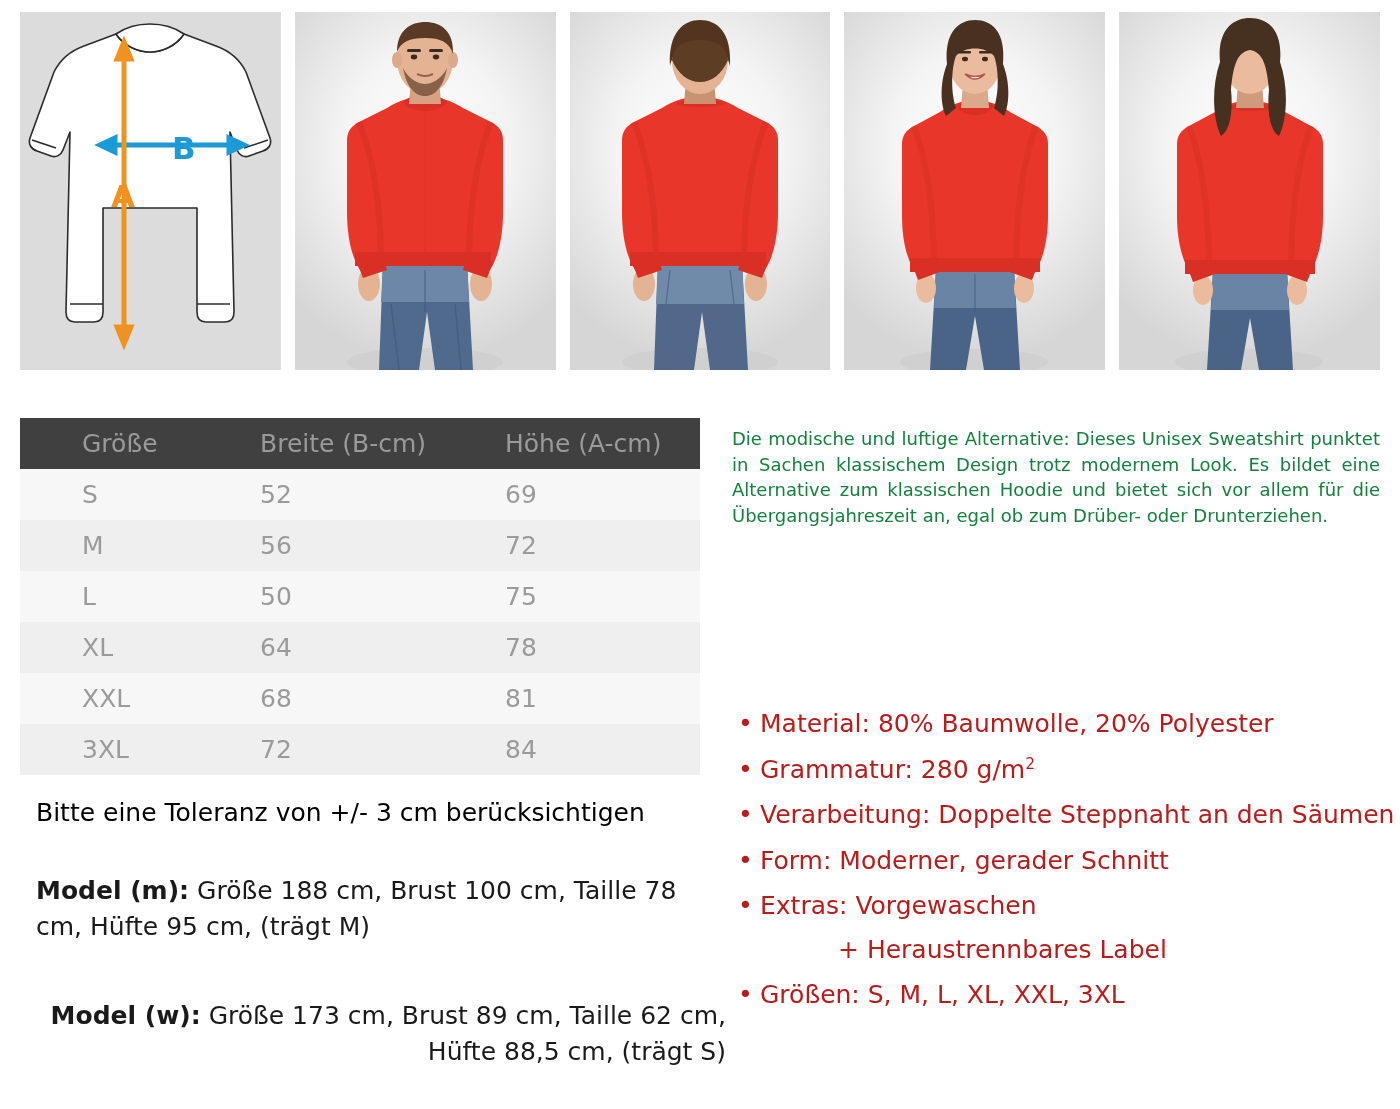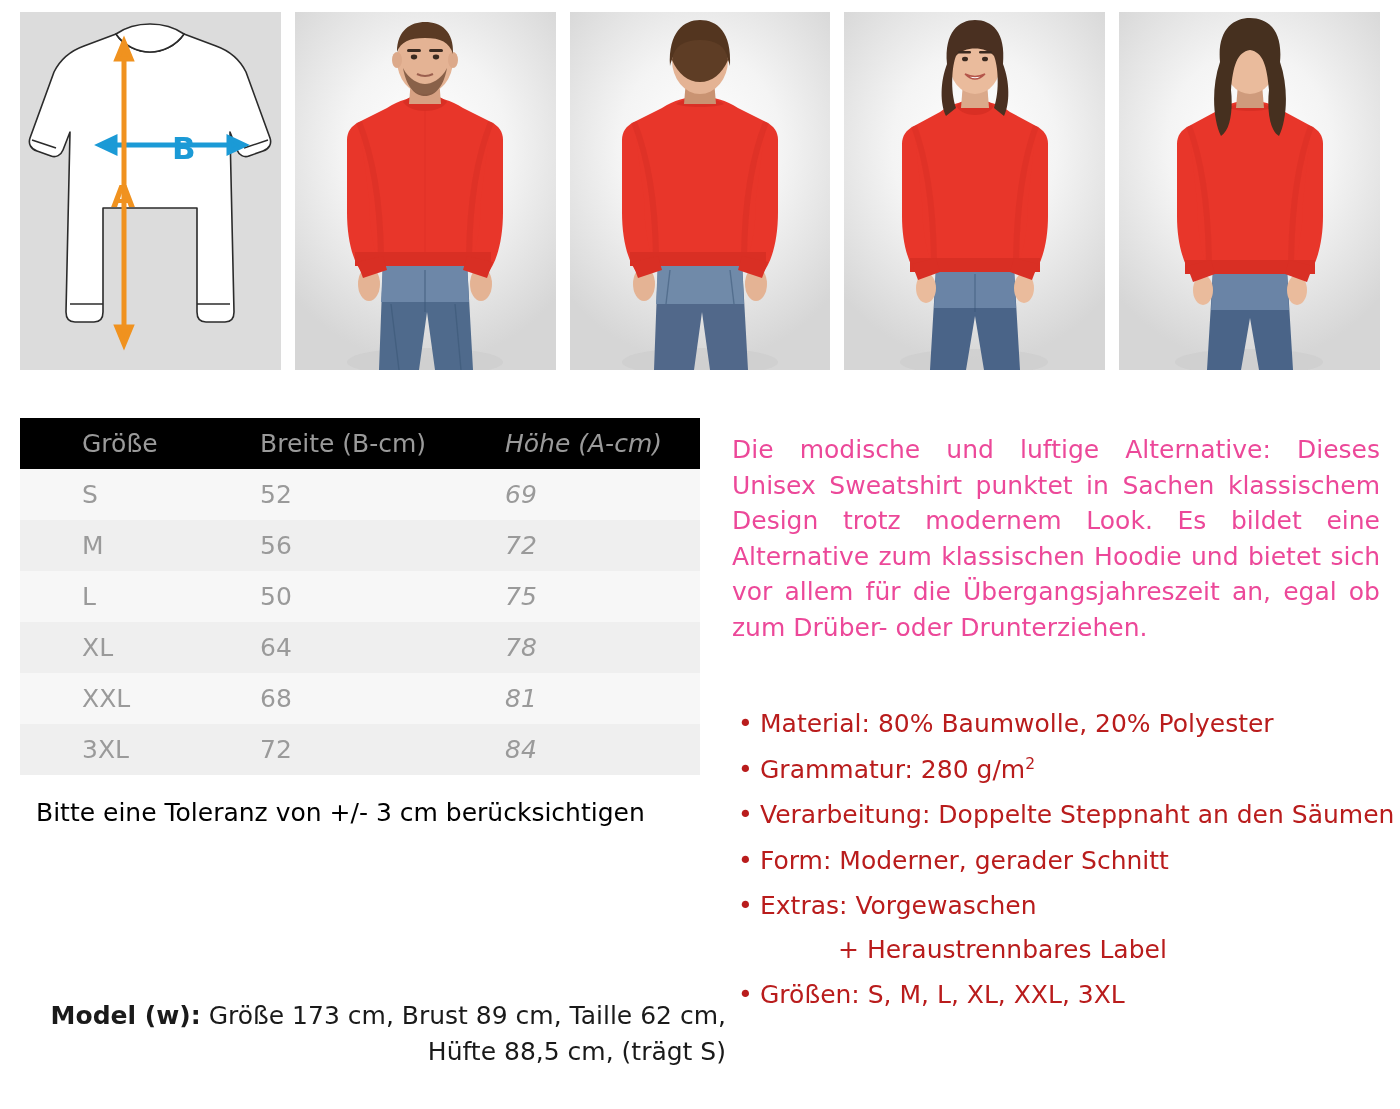--- a/index.html
+++ b/index.html
@@ -75,26 +75,26 @@
   table.sizes th, table.sizes td {
     text-align: left;
     font-weight: normal;
     color: #9a9a9a;
     font-size: 25px;
     padding: 11px 0 11px 62px;
     height: 51px;
   }
   table.sizes th:nth-child(1), table.sizes td:nth-child(1) { width: 240px; }
   table.sizes th:nth-child(2), table.sizes td:nth-child(2) { width: 245px; padding-left: 248px; margin-left: 28px; }
-  table.sizes th:nth-child(3), table.sizes td:nth-child(3) { width: 195px; padding-left: 0px; font-style: italic; }
+  table.sizes th:nth-child(3), table.sizes td:nth-child(3) { width: 195px; padding-left: 0px; }
   table.sizes th:nth-child(2) { padding-left: 248px; }
   table.sizes thead th { color: #9a9a9a; }
   table.sizes tbody tr.odd  { background: #efefef; }
   table.sizes tbody tr.even { background: #f7f7f7; }
-  table.sizes thead tr { background: #000000; }
+  table.sizes thead tr { background: #404040; }
 
   .sz-c1 { padding-left: 62px !important; }
   .sz-c2 { padding-left: 0 !important; }
   .sz-c3 { padding-left: 0 !important; }
 
   .tolerance {
     position: absolute;
     left: 16px;
     top: 380px;
     font-size: 25px;
@@ -111,24 +111,24 @@
     width: 690px;
   }
   .model-line b { font-weight: bold; }
   .model-m { top: 455px; }
   .model-w { top: 580px; text-align: right; }
 
   
   .desc {
     position: absolute;
     left: 712px;
-    top: 14px;
+    top: 8px;
     width: 648px;
-    font-size: 25px;
-    color: #ec4899;
+    font-size: 18px;
+    color: #15803d;
     line-height: 1.42;
     text-align: justify;
   }
 
   ul.specs {
     position: absolute;
     left: 716px;
     top: 290px;
     width: 660px;
     margin: 0;
@@ -409,20 +409,23 @@
             <td class="sz-c1">3XL</td>
             <td class="sz-c2">72</td>
             <td class="sz-c3">84</td>
           </tr>
         </tbody>
       </table>
     </div>
 
     <div class="tolerance">Bitte eine Toleranz von +/- 3 cm berücksichtigen</div>
 
+    <div class="model-line model-m">
+      <b>Model (m):</b><span> Größe 188 cm, Brust 100 cm, Taille 78 cm, Hüfte 95 cm, (trägt M)</span>
+    </div>
 
     <div class="model-line model-w">
       <b>Model (w):</b><span> Größe 173 cm, Brust 89 cm, Taille 62 cm, Hüfte 88,5 cm, (trägt S)</span>
     </div>
 
     <div class="desc">Die modische und luftige Alternative: Dieses Unisex Sweatshirt punktet in Sachen klassischem Design trotz modernem Look. Es bildet eine Alternative zum klassischen Hoodie und bietet sich vor allem für die Übergangsjahreszeit an, egal ob zum Drüber- oder Drunterziehen.</div>
 
     <ul class="specs">
       <li><span>Material: 80% Baumwolle, 20% Polyester</span></li>
       <li><span>Grammatur: 280 g/m</span><sup>2</sup></li>

